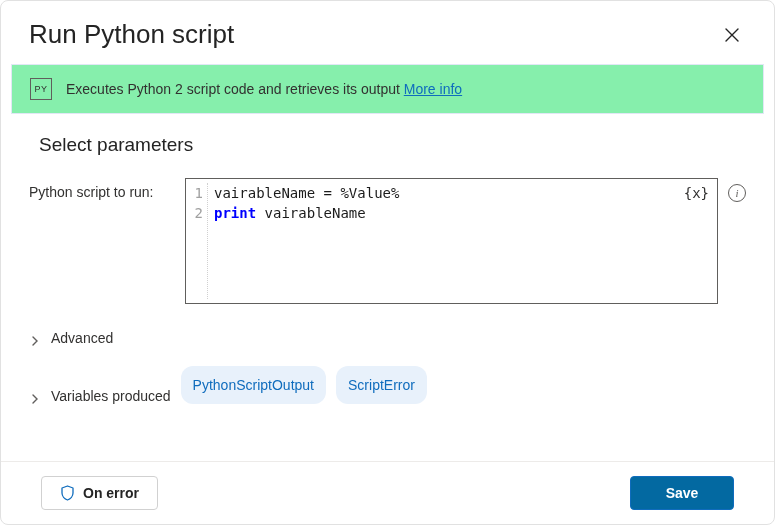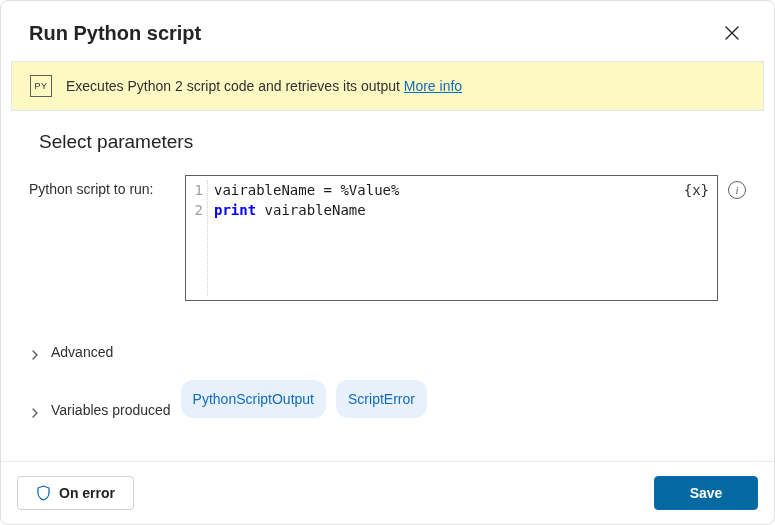--- a/index.html
+++ b/index.html
@@ -19,33 +19,33 @@
     display: flex;
     flex-direction: column;
   }
   .header {
     display: flex;
     align-items: center;
     justify-content: space-between;
     padding: 18px 28px 14px 28px;
   }
   .title {
-    font-size: 20px;
-    font-weight: 700;
+    font-size: 26px;
+    font-weight: 400;
     color: #242424;
   }
   .close-btn {
     width: 28px; height: 28px;
     display: flex; align-items: center; justify-content: center;
     cursor: pointer;
     color: #242424;
   }
   .banner {
     margin: 0 10px;
-    background: #fef9c3;
+    background: #86efac;
     border: 1px solid #e1e7f5;
     padding: 13px 18px;
     display: flex;
     align-items: center;
     gap: 14px;
   }
   .py-badge {
     width: 22px; height: 22px;
     border: 1px solid #605e5c;
     display: flex; align-items: center; justify-content: center;
@@ -69,21 +69,21 @@
     font-size: 19px;
     font-weight: 400;
     color: #242424;
     margin-bottom: 22px;
     margin-left: 10px;
   }
   .field-row {
     display: flex;
     align-items: flex-start;
     gap: 10px;
-    margin-bottom: 43px;
+    margin-bottom: 26px;
   }
   .field-label {
     width: 146px;
     padding-top: 6px;
     color: #323130;
     flex-shrink: 0;
   }
   .code-box {
     flex: 1;
     border: 1px solid #605e5c;
@@ -147,21 +147,21 @@
   .chip {
     background: #e8f1fb;
     color: #0f6cbd;
     padding: 11px 12px;
     border-radius: 12px;
     font-size: 14px;
     cursor: pointer;
   }
   .footer {
     border-top: 1px solid #edebe9;
-    padding: 14px 16px;
+    padding: 14px 40px;
     display: flex;
     align-items: center;
     gap: 12px;
   }
   .footer-spacer { flex: 1; }
   .btn {
     height: 34px;
     min-width: 104px;
     border: 1px solid #d1d1d1;
     border-radius: 4px;

